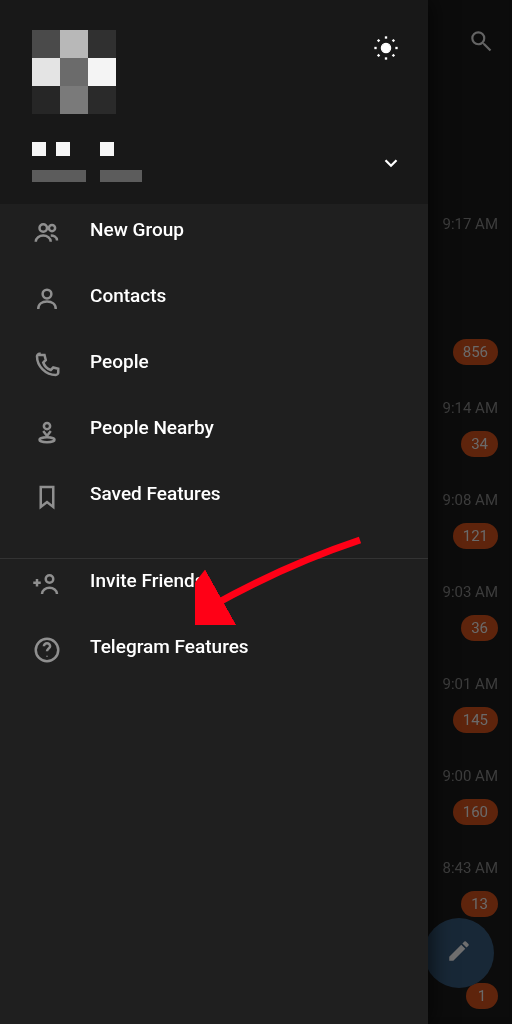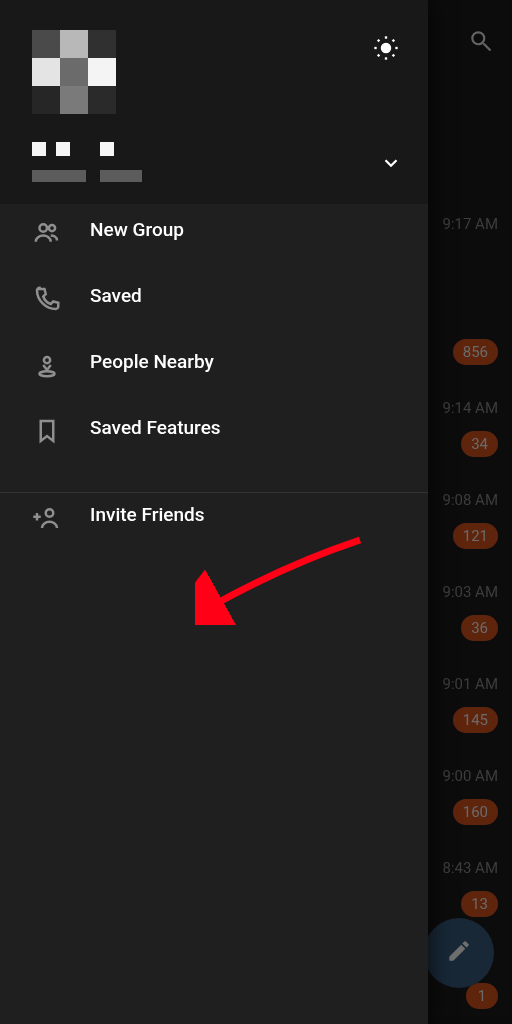--- a/index.html
+++ b/index.html
@@ -278,24 +278,33 @@
               <circle cx="16" cy="8" r="2.5"></circle>
               <path d="M3 19c0-3 3-5 6-5s6 2 6 5"></path>
               <path d="M15 14c2 0 5 1 5 4"></path>
             </svg>
           </span>
         <span>New Group</span>
       </div>
       <div class="menu-item">
         <span class="ico">
             <svg viewBox="0 0 24 24">
+              <circle cx="12" cy="8" r="3.5"></circle>
+              <path d="M5 20c0-4 3-6 7-6s7 2 7 6"></path>
+            </svg>
+          </span>
+        <span>Contacts</span>
+      </div>
+      <div class="menu-item">
+        <span class="ico">
+            <svg viewBox="0 0 24 24">
               <path d="M6 3c-1 0-2 1-2 2 0 8 7 15 15 15 1 0 2-1 2-2v-3l-4-1-2 2c-3-1-5-3-6-6l2-2-1-4H6z"></path>
             </svg>
           </span>
-        <span>Saved</span>
+        <span>People</span>
       </div>
       <div class="menu-item">
         <span class="ico">
             <svg viewBox="0 0 24 24">
               <circle cx="12" cy="8" r="2.5"></circle>
               <path d="M9 12l3 4 3-4"></path>
               <ellipse cx="12" cy="19" rx="6" ry="2"></ellipse>
             </svg>
           </span>
         <span>People Nearby</span>
@@ -314,20 +323,30 @@
       <div class="menu-item">
         <span class="ico">
             <svg viewBox="0 0 24 24">
               <circle cx="14" cy="8" r="3"></circle>
               <path d="M8 20c0-3 3-5 6-5s6 2 6 5"></path>
               <line x1="4" y1="8" x2="4" y2="14"></line>
               <line x1="1" y1="11" x2="7" y2="11"></line>
             </svg>
           </span>
         <span>Invite Friends</span>
+      </div>
+      <div class="menu-item">
+        <span class="ico">
+            <svg viewBox="0 0 24 24">
+              <circle cx="12" cy="12" r="9"></circle>
+              <path d="M9.5 9a2.5 2.5 0 115 0c0 1.5-2.5 2-2.5 4"></path>
+              <circle cx="12" cy="17" r="0.6" fill="#8f8f8f" stroke="none"></circle>
+            </svg>
+          </span>
+        <span>Telegram Features</span>
       </div>
     </div>
   </div>
 
   <svg class="arrow" viewBox="0 0 170 90">
     <defs>
       <marker id="ah" markerWidth="12" markerHeight="12" refX="2" refY="5" orient="auto">
         <path d="M0 0 L12 5 L0 10 z" fill="#ff0016"></path>
       </marker>
     </defs>

